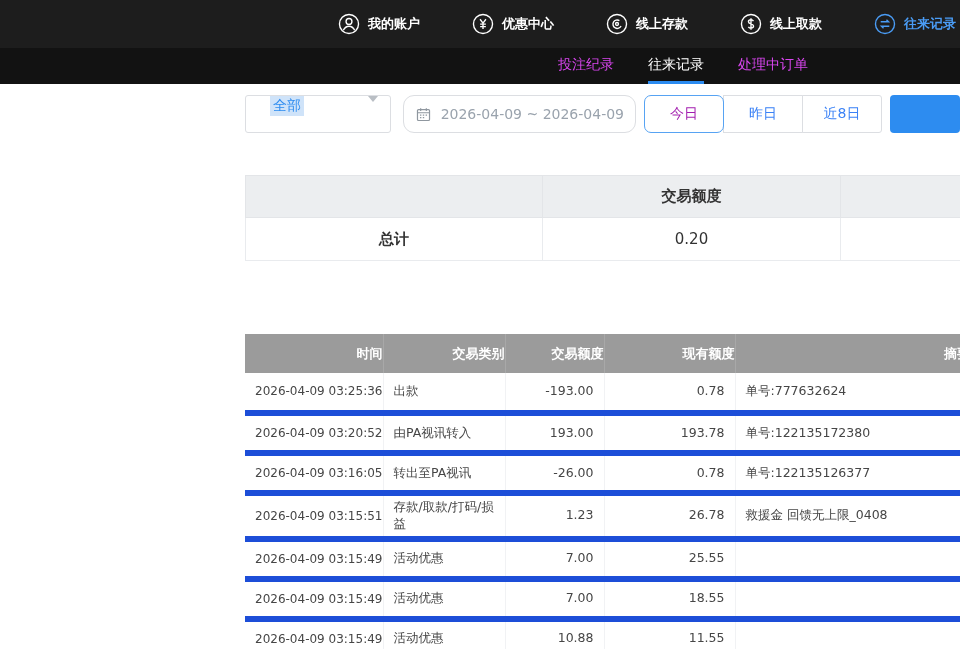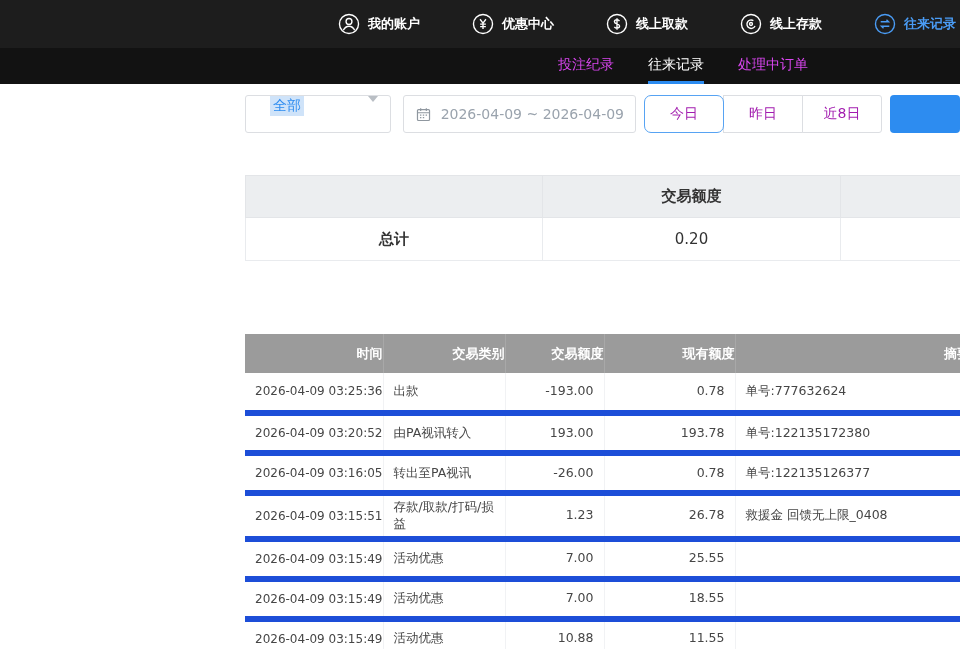--- a/index.html
+++ b/index.html
@@ -23,28 +23,28 @@
   
   .content { padding-left:245px; background:#fff; }
 
   .filter-row { display:flex; align-items:center; margin-top:11px; }
   .dropdown { width:198px; height:38px; border:1px solid #dcdee2; border-radius:3px; background:#fff;
               display:flex; align-items:flex-start; padding:0 24px; position:relative; cursor:pointer; }
   .dropdown .value { font-size:14px; color:#2d8cf0; background:#cfe3f9; padding:1px 3px; }
   .caret { position:absolute; right:12px; width:0; height:0;
            border-left:5px solid transparent; border-right:5px solid transparent; border-top:6px solid #b9bec4; }
 
-  .datepicker { width:238px; height:38px; border:1px solid #dcdee2; border-radius:3px; background:#fff;
+  .datepicker { width:238px; height:38px; border:1px solid #dcdee2; border-radius:11px; background:#fff;
                 display:flex; align-items:center; gap:9px; padding:0 11px; margin-left:12px;
                 color:#9aa3ad; font-size:14px; cursor:pointer; white-space:nowrap; }
   .cal-icon { display:inline-flex; width:17px; height:17px; color:#8f979f; }
   .cal-icon svg { width:17px; height:17px; }
 
   .btn-group { display:flex; margin-left:8px; }
-  .qbtn { width:80px; height:38px; border:1px solid #dcdee2; background:#fff; color:#a21caf;
+  .qbtn { width:80px; height:38px; border:1px solid #dcdee2; background:#fff; color:#3b82f6;
           font-size:14px; margin-left:-1px; cursor:pointer; font-family:inherit; }
   .qbtn:first-child { margin-left:0; border-radius:3px 0 0 3px; }
   .qbtn:last-child { border-radius:0 3px 3px 0; }
   .qbtn.active { border-color:#57a3f3; color:#a21caf; position:relative; z-index:1;border-radius:7px; }
 
   .search-btn { margin-left:8px; width:70px; height:38px; background:#2d8cf0; border:none;
                 border-radius:4px; cursor:pointer; flex:none; }
 
   
   .summary { border-collapse:collapse; table-layout:fixed; width:860px; margin-top:42px; }
@@ -85,34 +85,34 @@
         <circle cx="12" cy="12" r="10.4"></circle>
         <path d="M8.8 6.8 12 11l3.2-4.2 M12 11v6.5 M8.9 12.2h6.2 M8.9 14.8h6.2"></path>
       </svg>
     </span>
     <span>优惠中心</span>
   </div>
   <div class="nav-item">
     <span class="nav-icon">
       <svg viewBox="0 0 24 24" fill="none" stroke="currentColor" stroke-width="1.5">
         <circle cx="12" cy="12" r="10.4"></circle>
-        <path d="M14.7 8.8c-.6-.9-1.5-1.4-2.7-1.4-1.6 0-2.8.9-2.8 2.2 0 3 5.6 1.6 5.6 4.7 0 1.3-1.2 2.3-2.8 2.3-1.3 0-2.3-.6-2.9-1.5 M12 5.8v12.4"></path>
-      </svg>
-    </span>
-    <span>线上取款</span>
-  </div>
-  <div class="nav-item">
-    <span class="nav-icon">
-      <svg viewBox="0 0 24 24" fill="none" stroke="currentColor" stroke-width="1.5">
-        <circle cx="12" cy="12" r="10.4"></circle>
         <path d="M14.6 8.3a4.6 4.6 0 1 0 1.8 5.8"></path>
           <circle cx="12" cy="12" r="1.6"></circle>
       </svg>
     </span>
     <span>线上存款</span>
+  </div>
+  <div class="nav-item">
+    <span class="nav-icon">
+      <svg viewBox="0 0 24 24" fill="none" stroke="currentColor" stroke-width="1.5">
+        <circle cx="12" cy="12" r="10.4"></circle>
+        <path d="M14.7 8.8c-.6-.9-1.5-1.4-2.7-1.4-1.6 0-2.8.9-2.8 2.2 0 3 5.6 1.6 5.6 4.7 0 1.3-1.2 2.3-2.8 2.3-1.3 0-2.3-.6-2.9-1.5 M12 5.8v12.4"></path>
+      </svg>
+    </span>
+    <span>线上取款</span>
   </div>
   <div class="nav-item active">
     <span class="nav-icon">
       <svg viewBox="0 0 24 24" fill="none" stroke="currentColor" stroke-width="1.5">
         <circle cx="12" cy="12" r="10.4"></circle>
         <path d="M7.3 9.6h8.6l-2.3-2.3 M16.7 14.4H8.1l2.3 2.3"></path>
       </svg>
     </span>
     <span>往来记录</span>
   </div>

